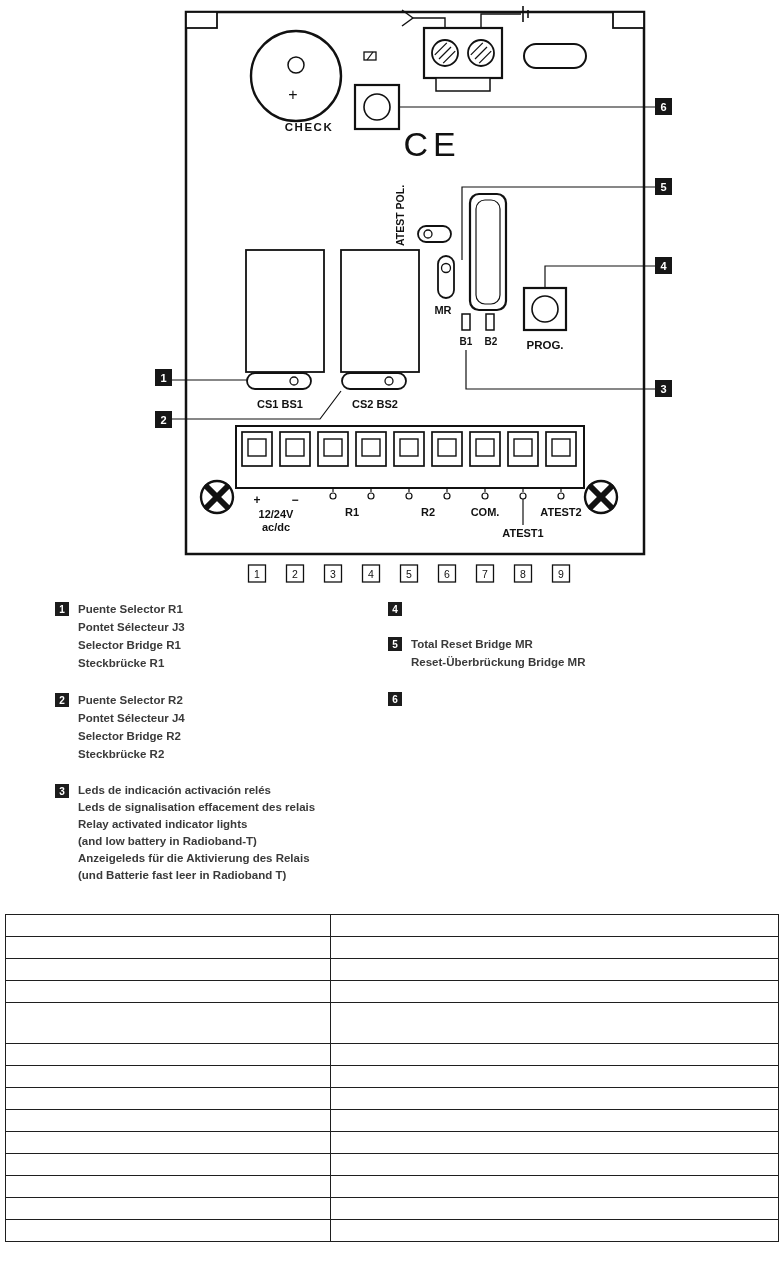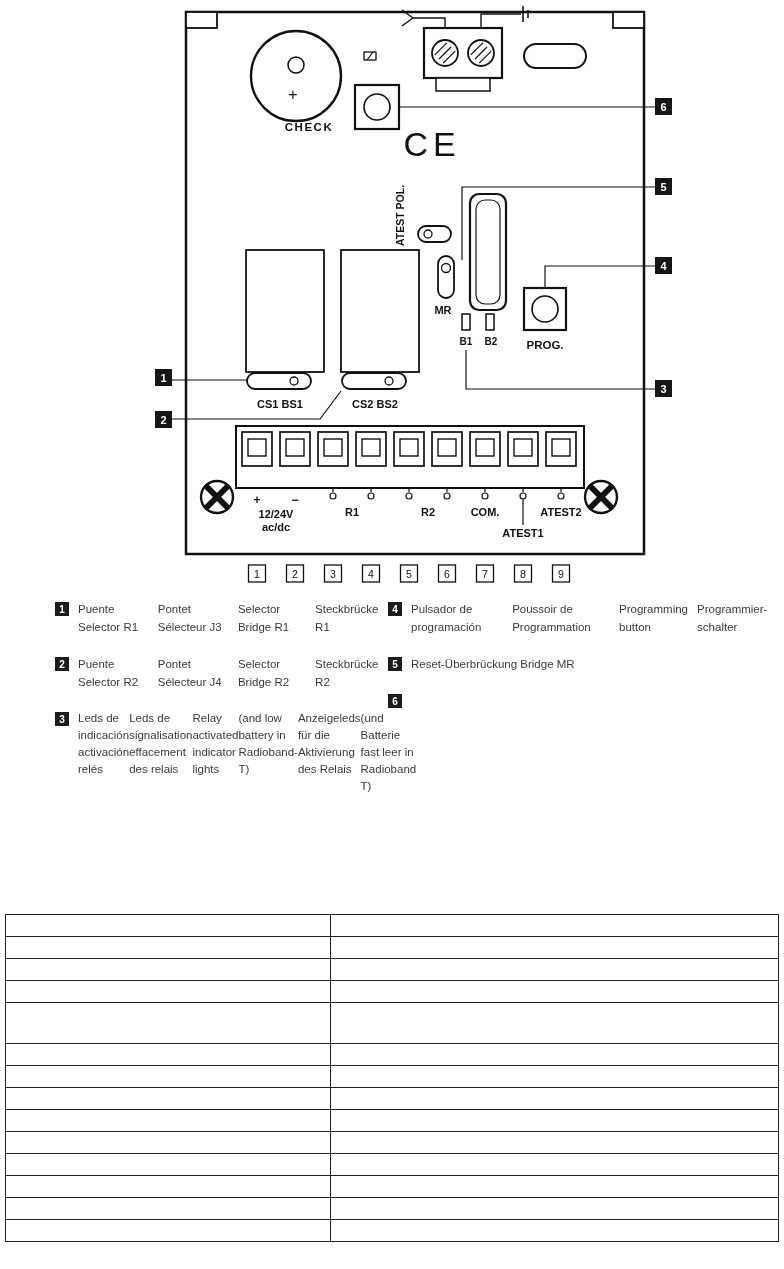--- a/index.html
+++ b/index.html
@@ -10,21 +10,21 @@
   .lbl { font-weight:bold; }
   .callout-num { fill:#fff; font-size:11px; font-weight:bold; }
 
   
   .legend-col { position:absolute; display:flex; flex-direction:column; }
   .legend-col.left { left:55px; top:600px; width:325px; }
   .legend-col.right { left:388px; top:600px; width:392px; }
   .legend-item { display:flex; gap:9px; margin-bottom:19px; }
   .legend-badge { flex:0 0 14px; width:14px; height:14px; background:#1c1c1c; color:#fff;
                   font-size:10px; font-weight:bold; display:flex; align-items:center; justify-content:center; margin-top:2px; }
-  .legend-lines { display:flex; flex-direction:row; }
+  .legend-lines { display:flex; flex-direction:column;font-weight:bold; }
   .legend-lines span { font-size:11.5px; line-height:18px; color:#3a3a3a; }
   .legend-item.tight .legend-lines span { line-height:17px; }
 
   
   .spec-table { position:absolute; left:5px; top:914px; width:774px; border-collapse:collapse; table-layout:fixed; }
   .spec-table td { border:1.6px solid #1f1f1f; height:22px; font-size:11px; padding:0 6px; }
   .spec-table td:first-child { width:325px; }
   .spec-table tr:nth-child(5) td { height:41px; }
 </style>
 </head>
@@ -307,30 +307,25 @@
         <span>(and low battery in Radioband-T)</span>
         <span>Anzeigeleds für die Aktivierung des Relais</span>
         <span>(und Batterie fast leer in Radioband T)</span>
       </div>
     </div>
   </div>
 
   <div class="legend-col right">
     <div class="legend-item">
       <div class="legend-badge">4</div>
-      <div class="legend-lines">
-        <span>Pulsador de programación</span>
-        <span>Poussoir de Programmation</span>
-        <span>Programming button</span>
-        <span>Programmier-schalter</span>
-      </div>
     </div>
     <div class="legend-item">
       <div class="legend-badge">5</div>
       <div class="legend-lines">
+        <span>Total Reset Bridge MR</span>
         <span>Reset-Überbrückung Bridge MR</span>
       </div>
     </div>
     <div class="legend-item">
       <div class="legend-badge">6</div>
     </div>
   </div>
 
   
   <table class="spec-table">

